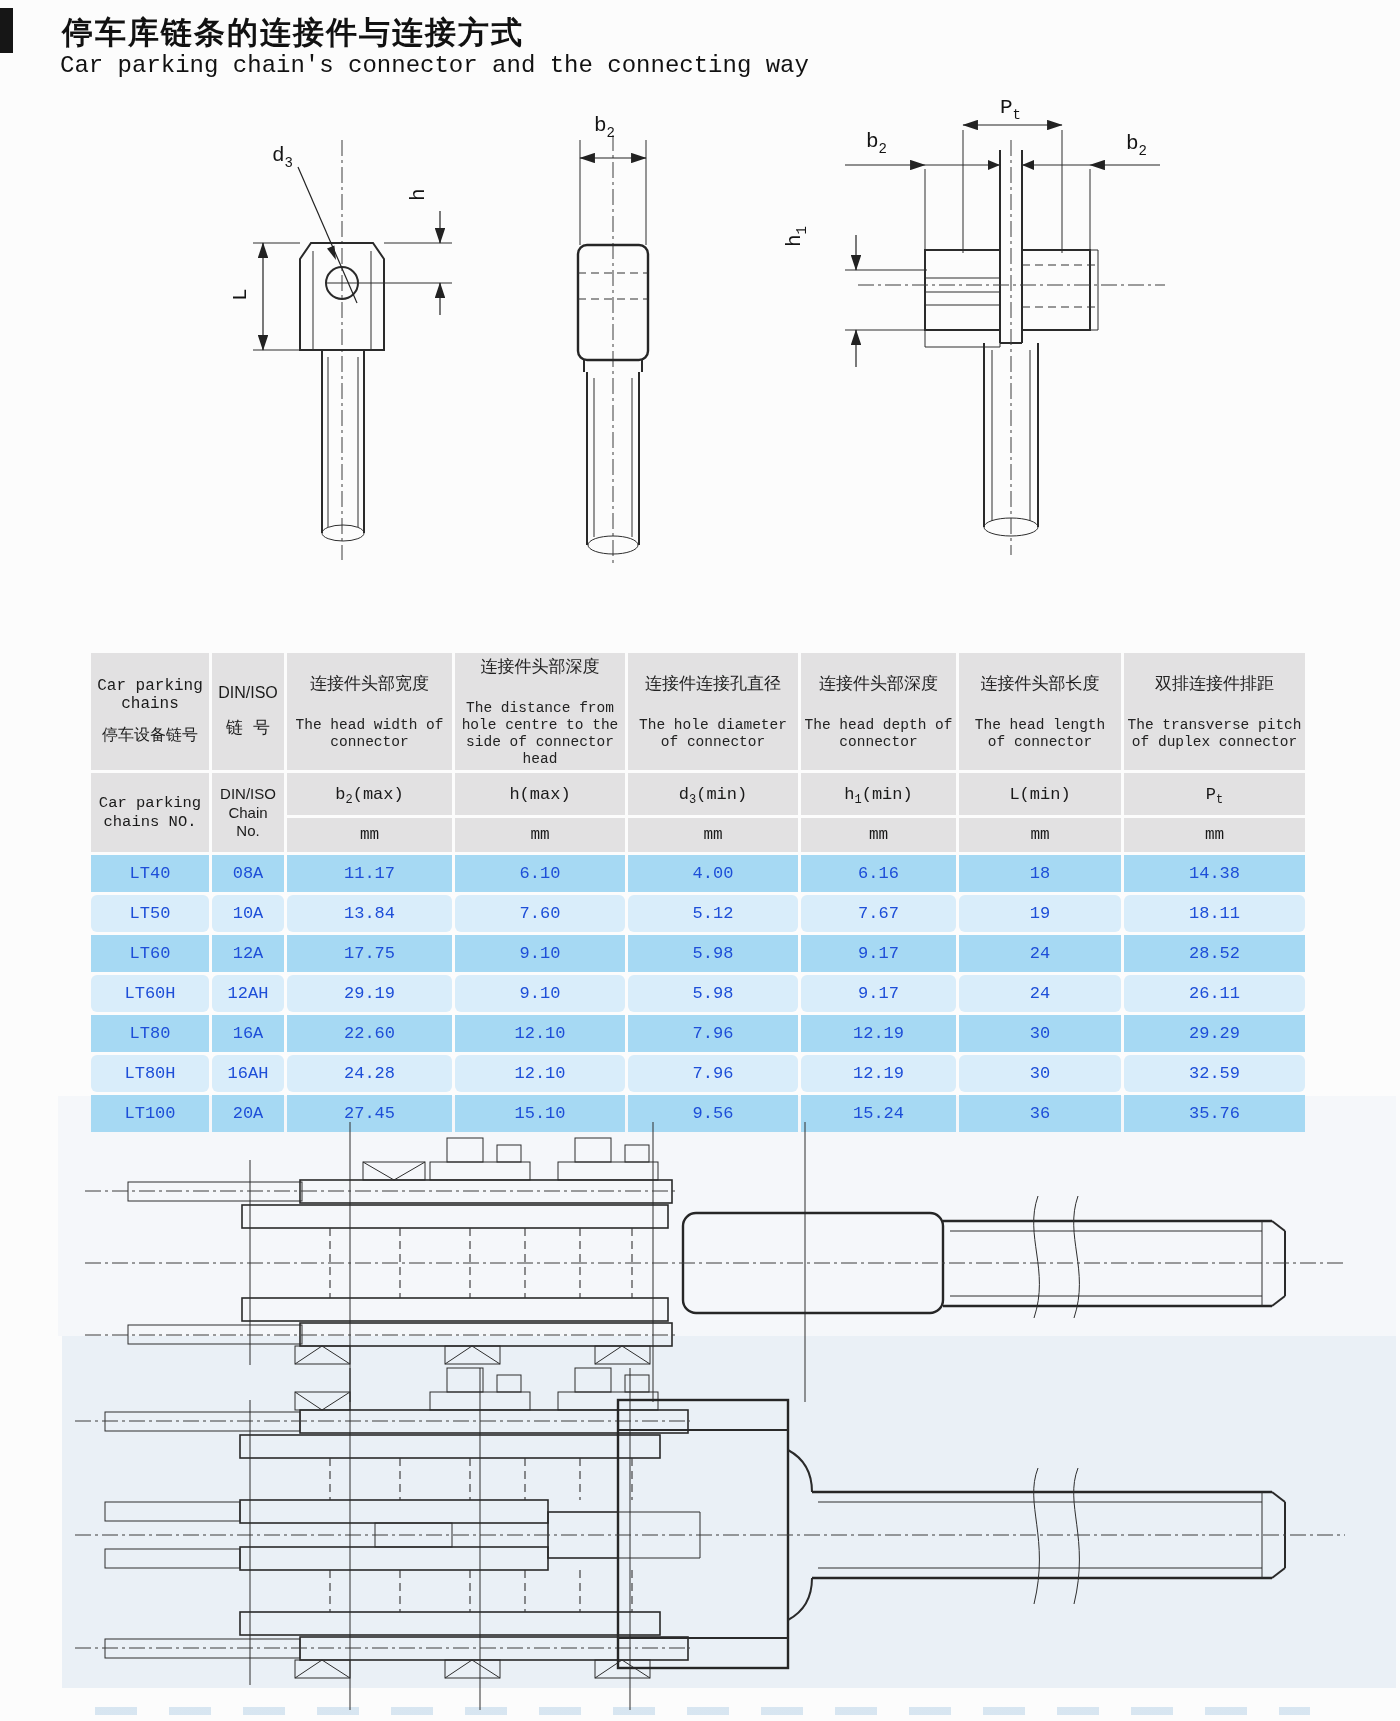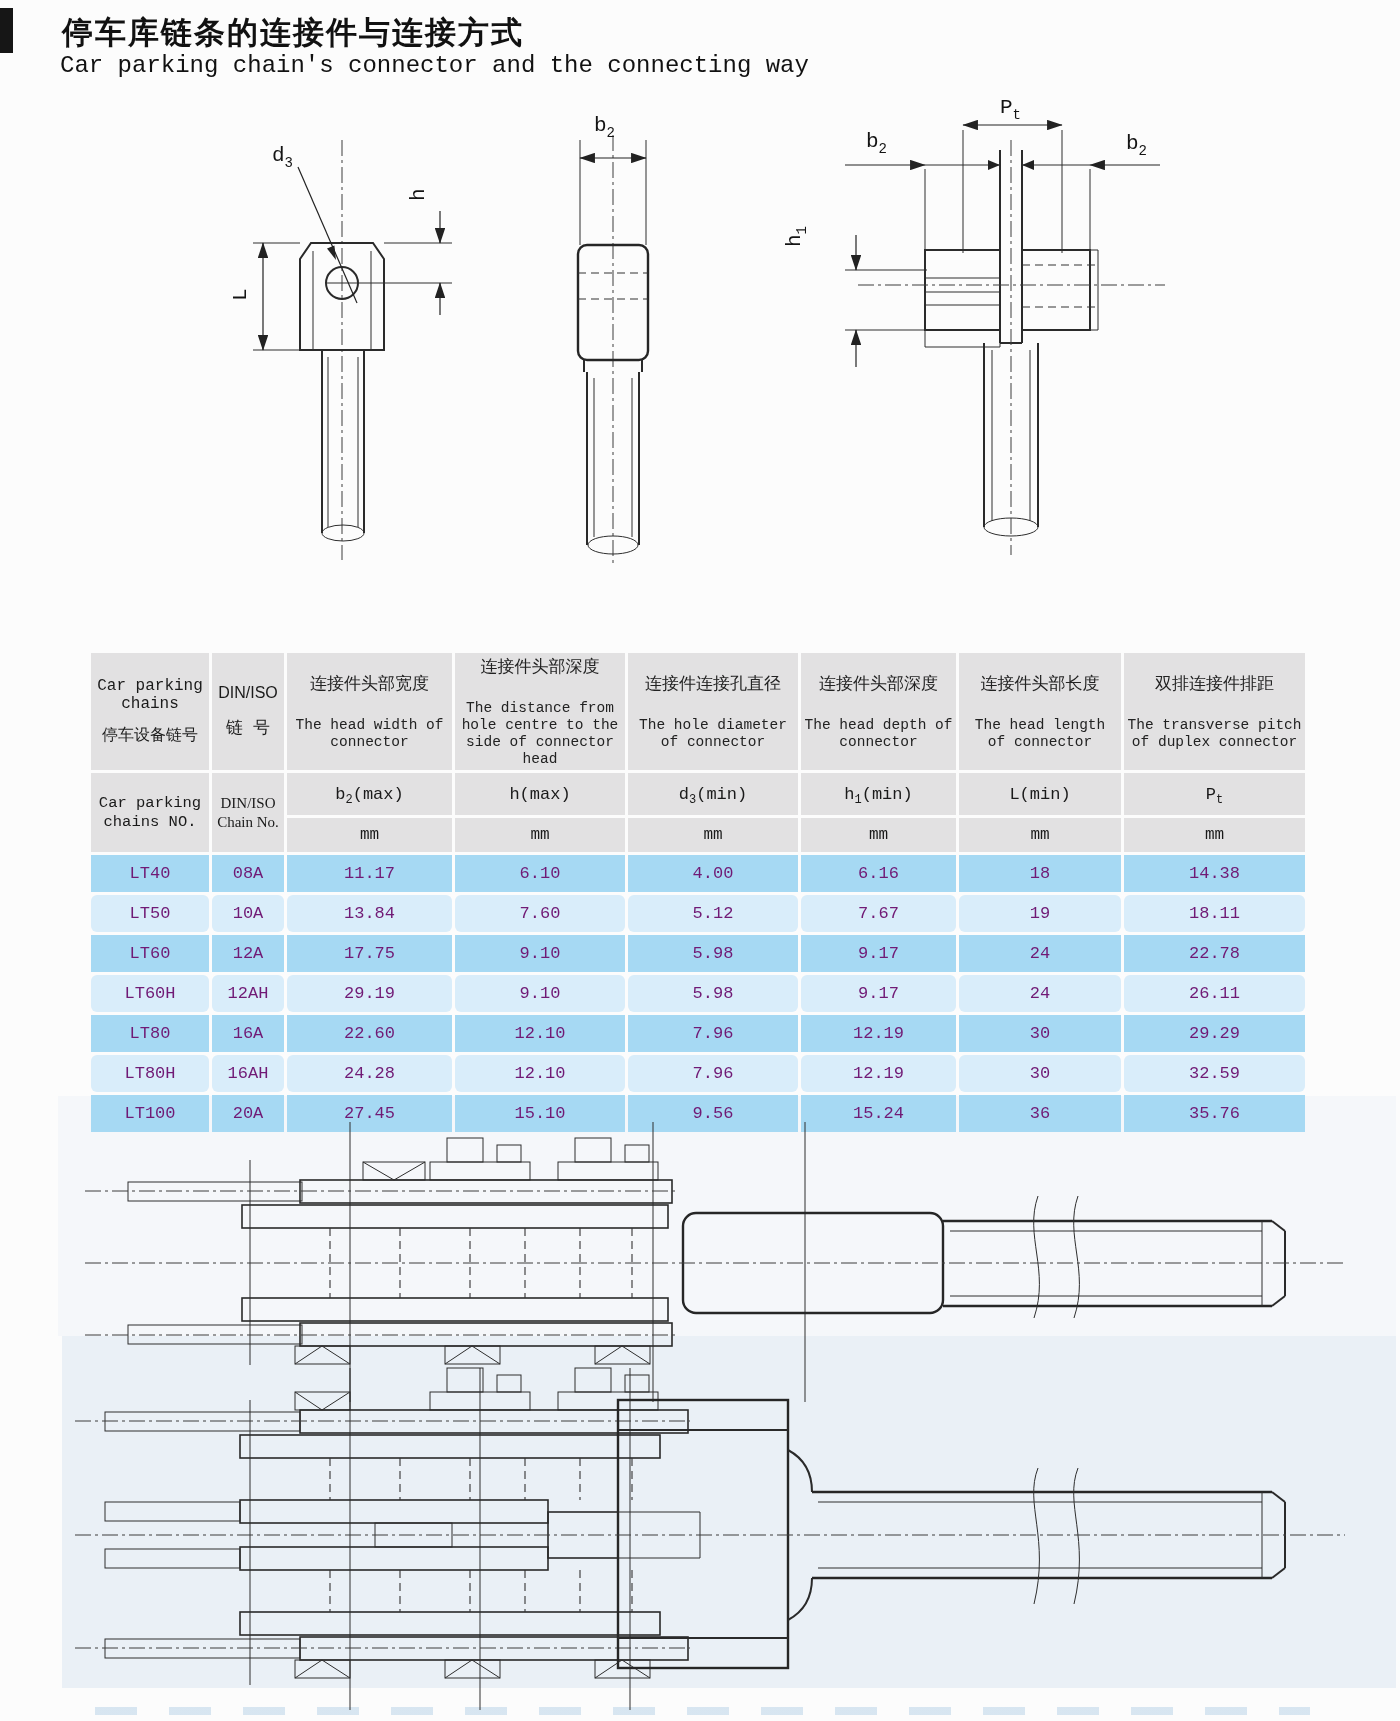--- a/index.html
+++ b/index.html
@@ -30,25 +30,25 @@
   .r3 td{height:30px;}
   .rd td{height:33px;}
   .zh-h{font-size:17px;font-family:"DejaVu Sans",sans-serif;color:#222;}
   .en-h{font-size:14.5px;line-height:1.18;margin-top:22px;
         font-family:"Liberation Mono","DejaVu Sans Mono",monospace;color:#222;}
   .corner-en{font-size:16px;font-family:"Liberation Mono","DejaVu Sans Mono",monospace;}
   .corner-zh{font-size:16px;margin-top:12px;font-family:"DejaVu Sans",sans-serif;}
   .din-1{font-size:16px;font-family:"Liberation Sans",sans-serif;}
   .din-zh{font-size:17px;margin-top:14px;font-family:Liberation Mono, monospace;}
   .no-cell{font-size:15.5px;font-family:"Liberation Mono","DejaVu Sans Mono",monospace;line-height:1.25;}
-  .din2-cell{font-size:15px;font-family:Liberation Serif, serif;line-height:1.25;margin-top:37px;}
+  .din2-cell{font-size:15px;font-family:Liberation Sans, sans-serif;line-height:1.25;margin-top:37px;}
   .cs{font-size:17px;font-family:"Liberation Mono","DejaVu Sans Mono",monospace;}
   .cs .sub{font-size:12px;position:relative;top:4px;}
   .cu{font-size:16px;font-family:"Liberation Mono","DejaVu Sans Mono",monospace;}
-  .cd{font-size:17px;font-family:"Liberation Mono","DejaVu Sans Mono",monospace;color:#701a75;}
+  .cd{font-size:17px;font-family:"Liberation Mono","DejaVu Sans Mono",monospace;color:#1d4ed8;}
   
   svg .ol{fill:none;stroke:#2a2a2a;stroke-width:2;}
   svg .ol2{fill:none;stroke:#262626;stroke-width:2.4;}
   svg .med{fill:none;stroke:#2a2a2a;stroke-width:1.6;}
   svg .thin{fill:none;stroke:#2e2e2e;stroke-width:1;}
   svg .cl{fill:none;stroke:#3c3c3c;stroke-width:1;stroke-dasharray:16 4 3 4;}
   svg .dash{fill:none;stroke:#333;stroke-width:1.1;stroke-dasharray:8 5;}
   svg .dim{fill:none;stroke:#222;stroke-width:1.2;}
   svg .arr{fill:#222;stroke:none;}
   svg text{fill:#141414;font-family:"Liberation Mono","DejaVu Sans Mono",monospace;font-size:21px;}
@@ -259,21 +259,21 @@
     <td class="cell-light cd">18.11</td>
   </tr>
   <tr class="rd">
     <td class="cell-dark cd">LT60</td>
     <td class="cell-dark cd">12A</td>
     <td class="cell-dark cd">17.75</td>
     <td class="cell-dark cd">9.10</td>
     <td class="cell-dark cd">5.98</td>
     <td class="cell-dark cd">9.17</td>
     <td class="cell-dark cd">24</td>
-    <td class="cell-dark cd">22.78</td>
+    <td class="cell-dark cd">28.52</td>
   </tr>
   <tr class="rd">
     <td class="cell-light cd">LT60H</td>
     <td class="cell-light cd">12AH</td>
     <td class="cell-light cd">29.19</td>
     <td class="cell-light cd">9.10</td>
     <td class="cell-light cd">5.98</td>
     <td class="cell-light cd">9.17</td>
     <td class="cell-light cd">24</td>
     <td class="cell-light cd">26.11</td>

